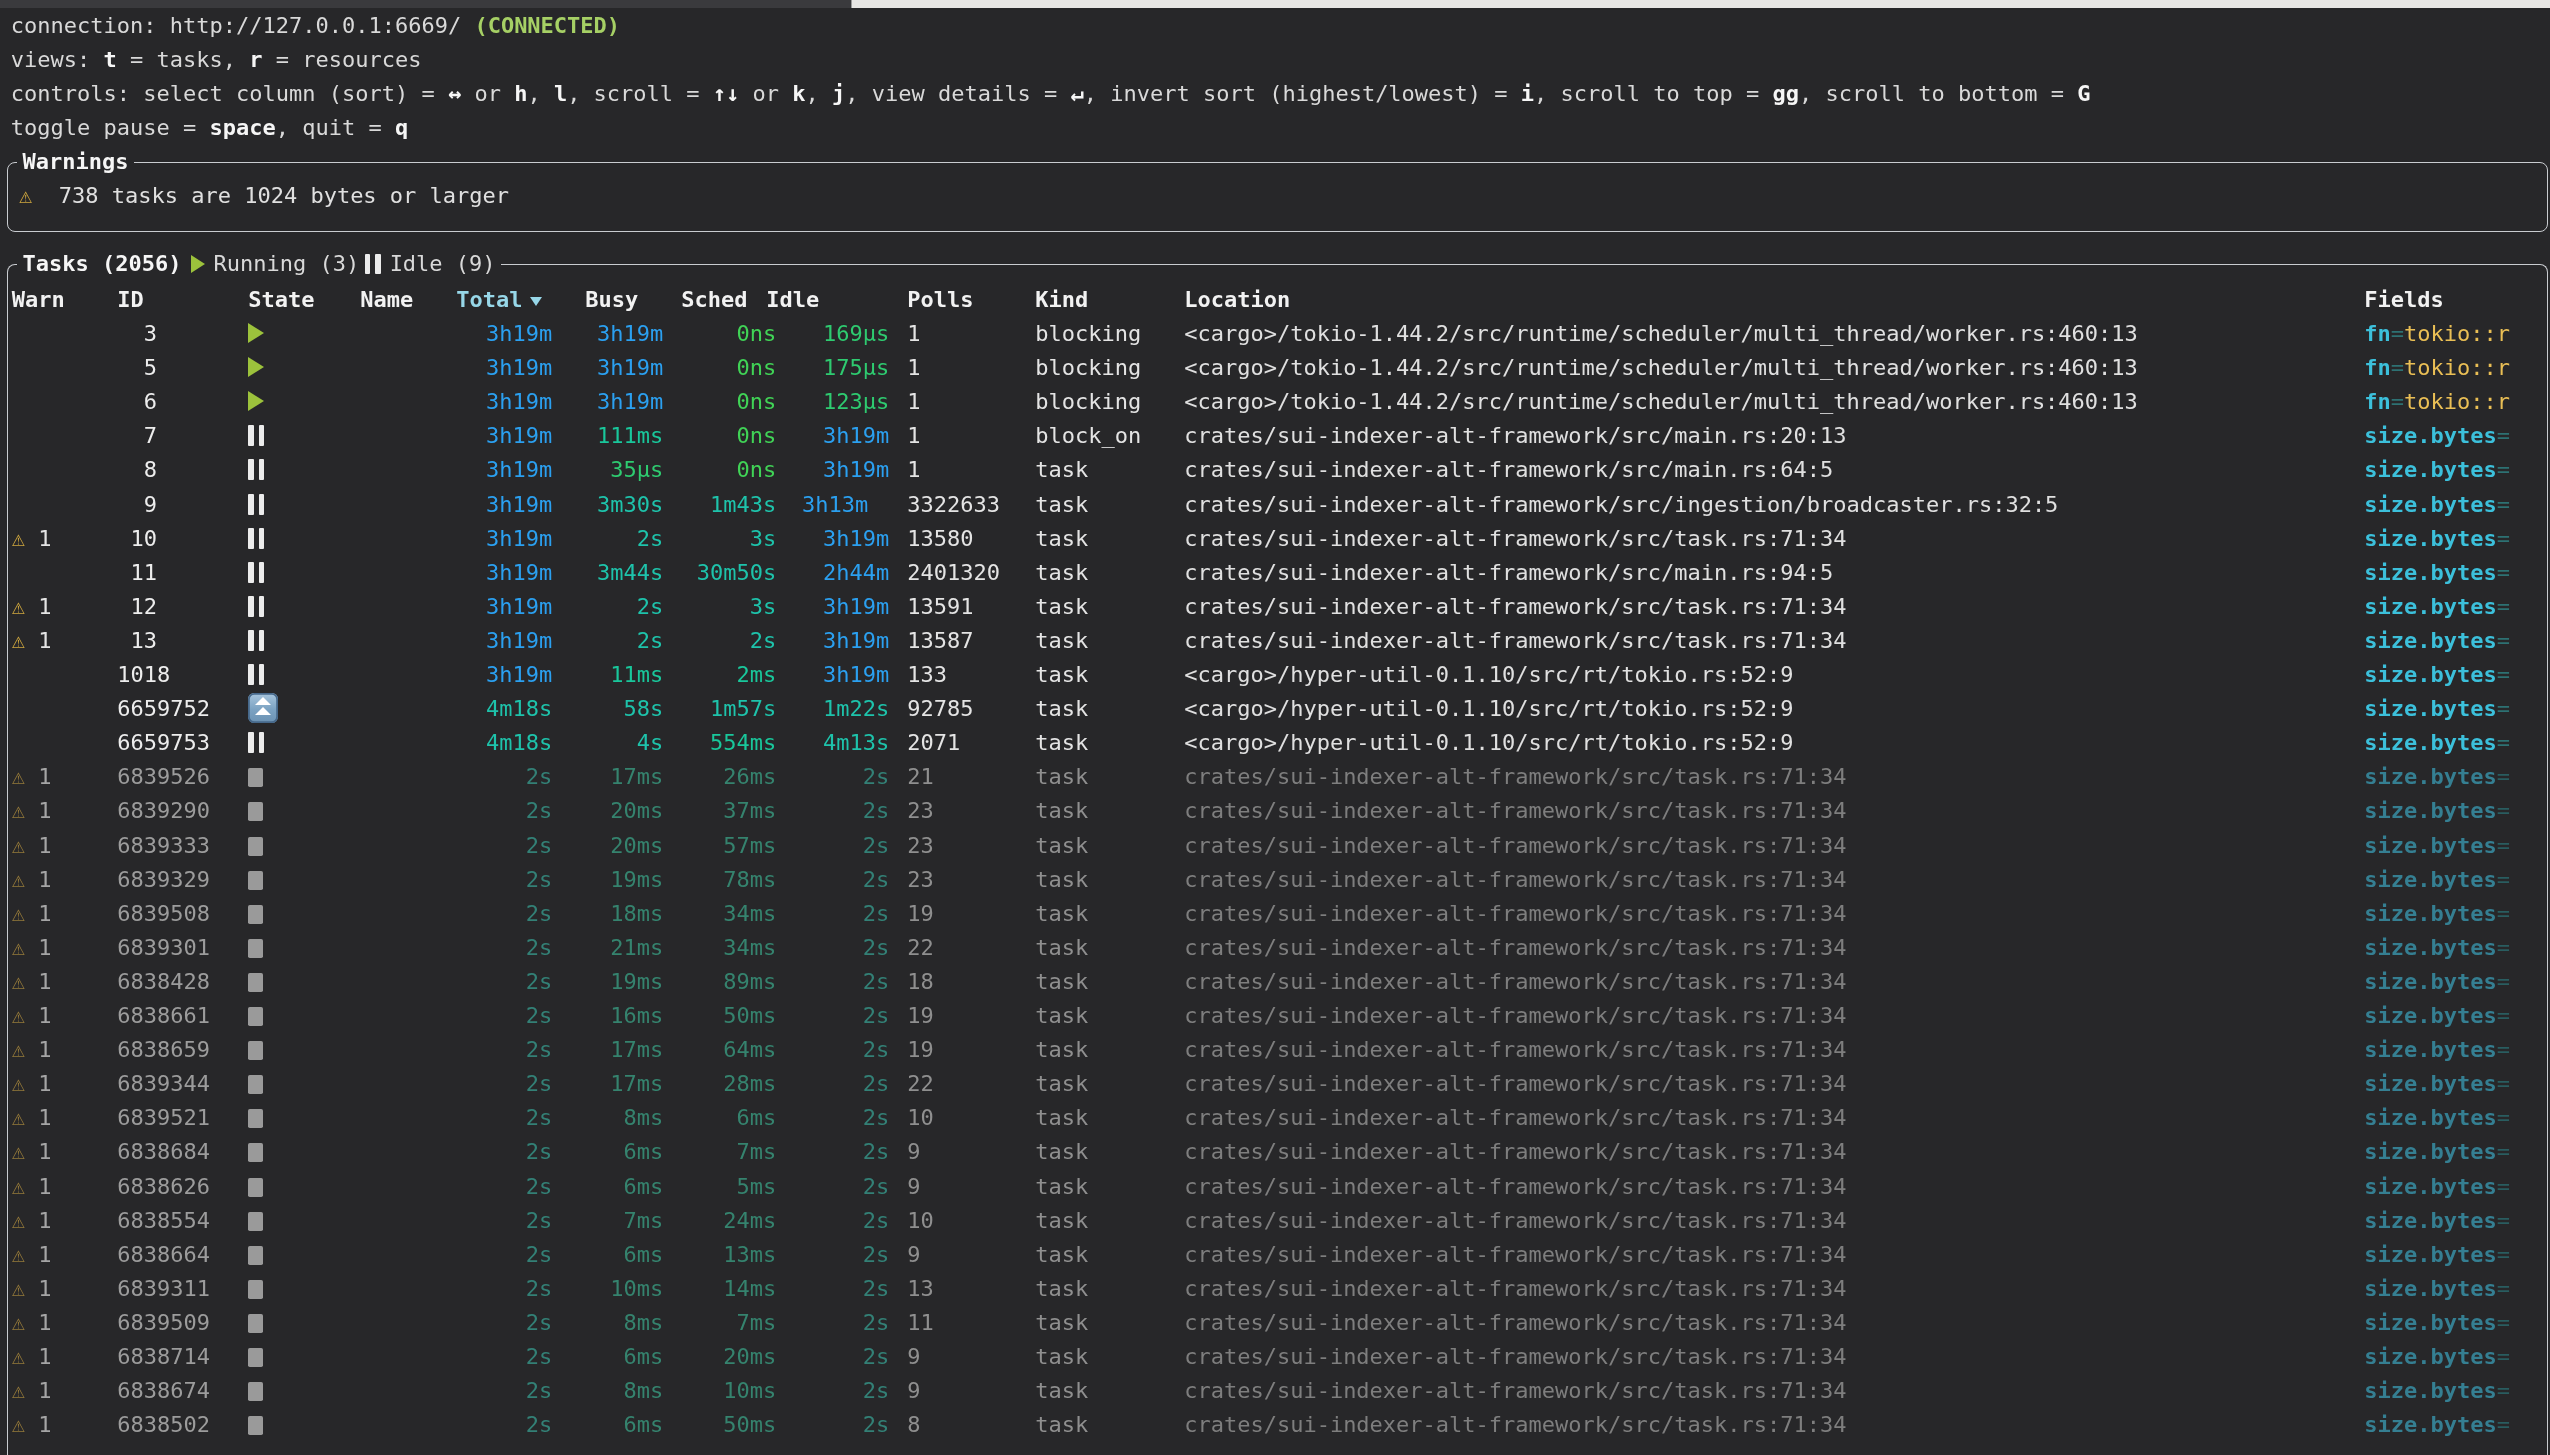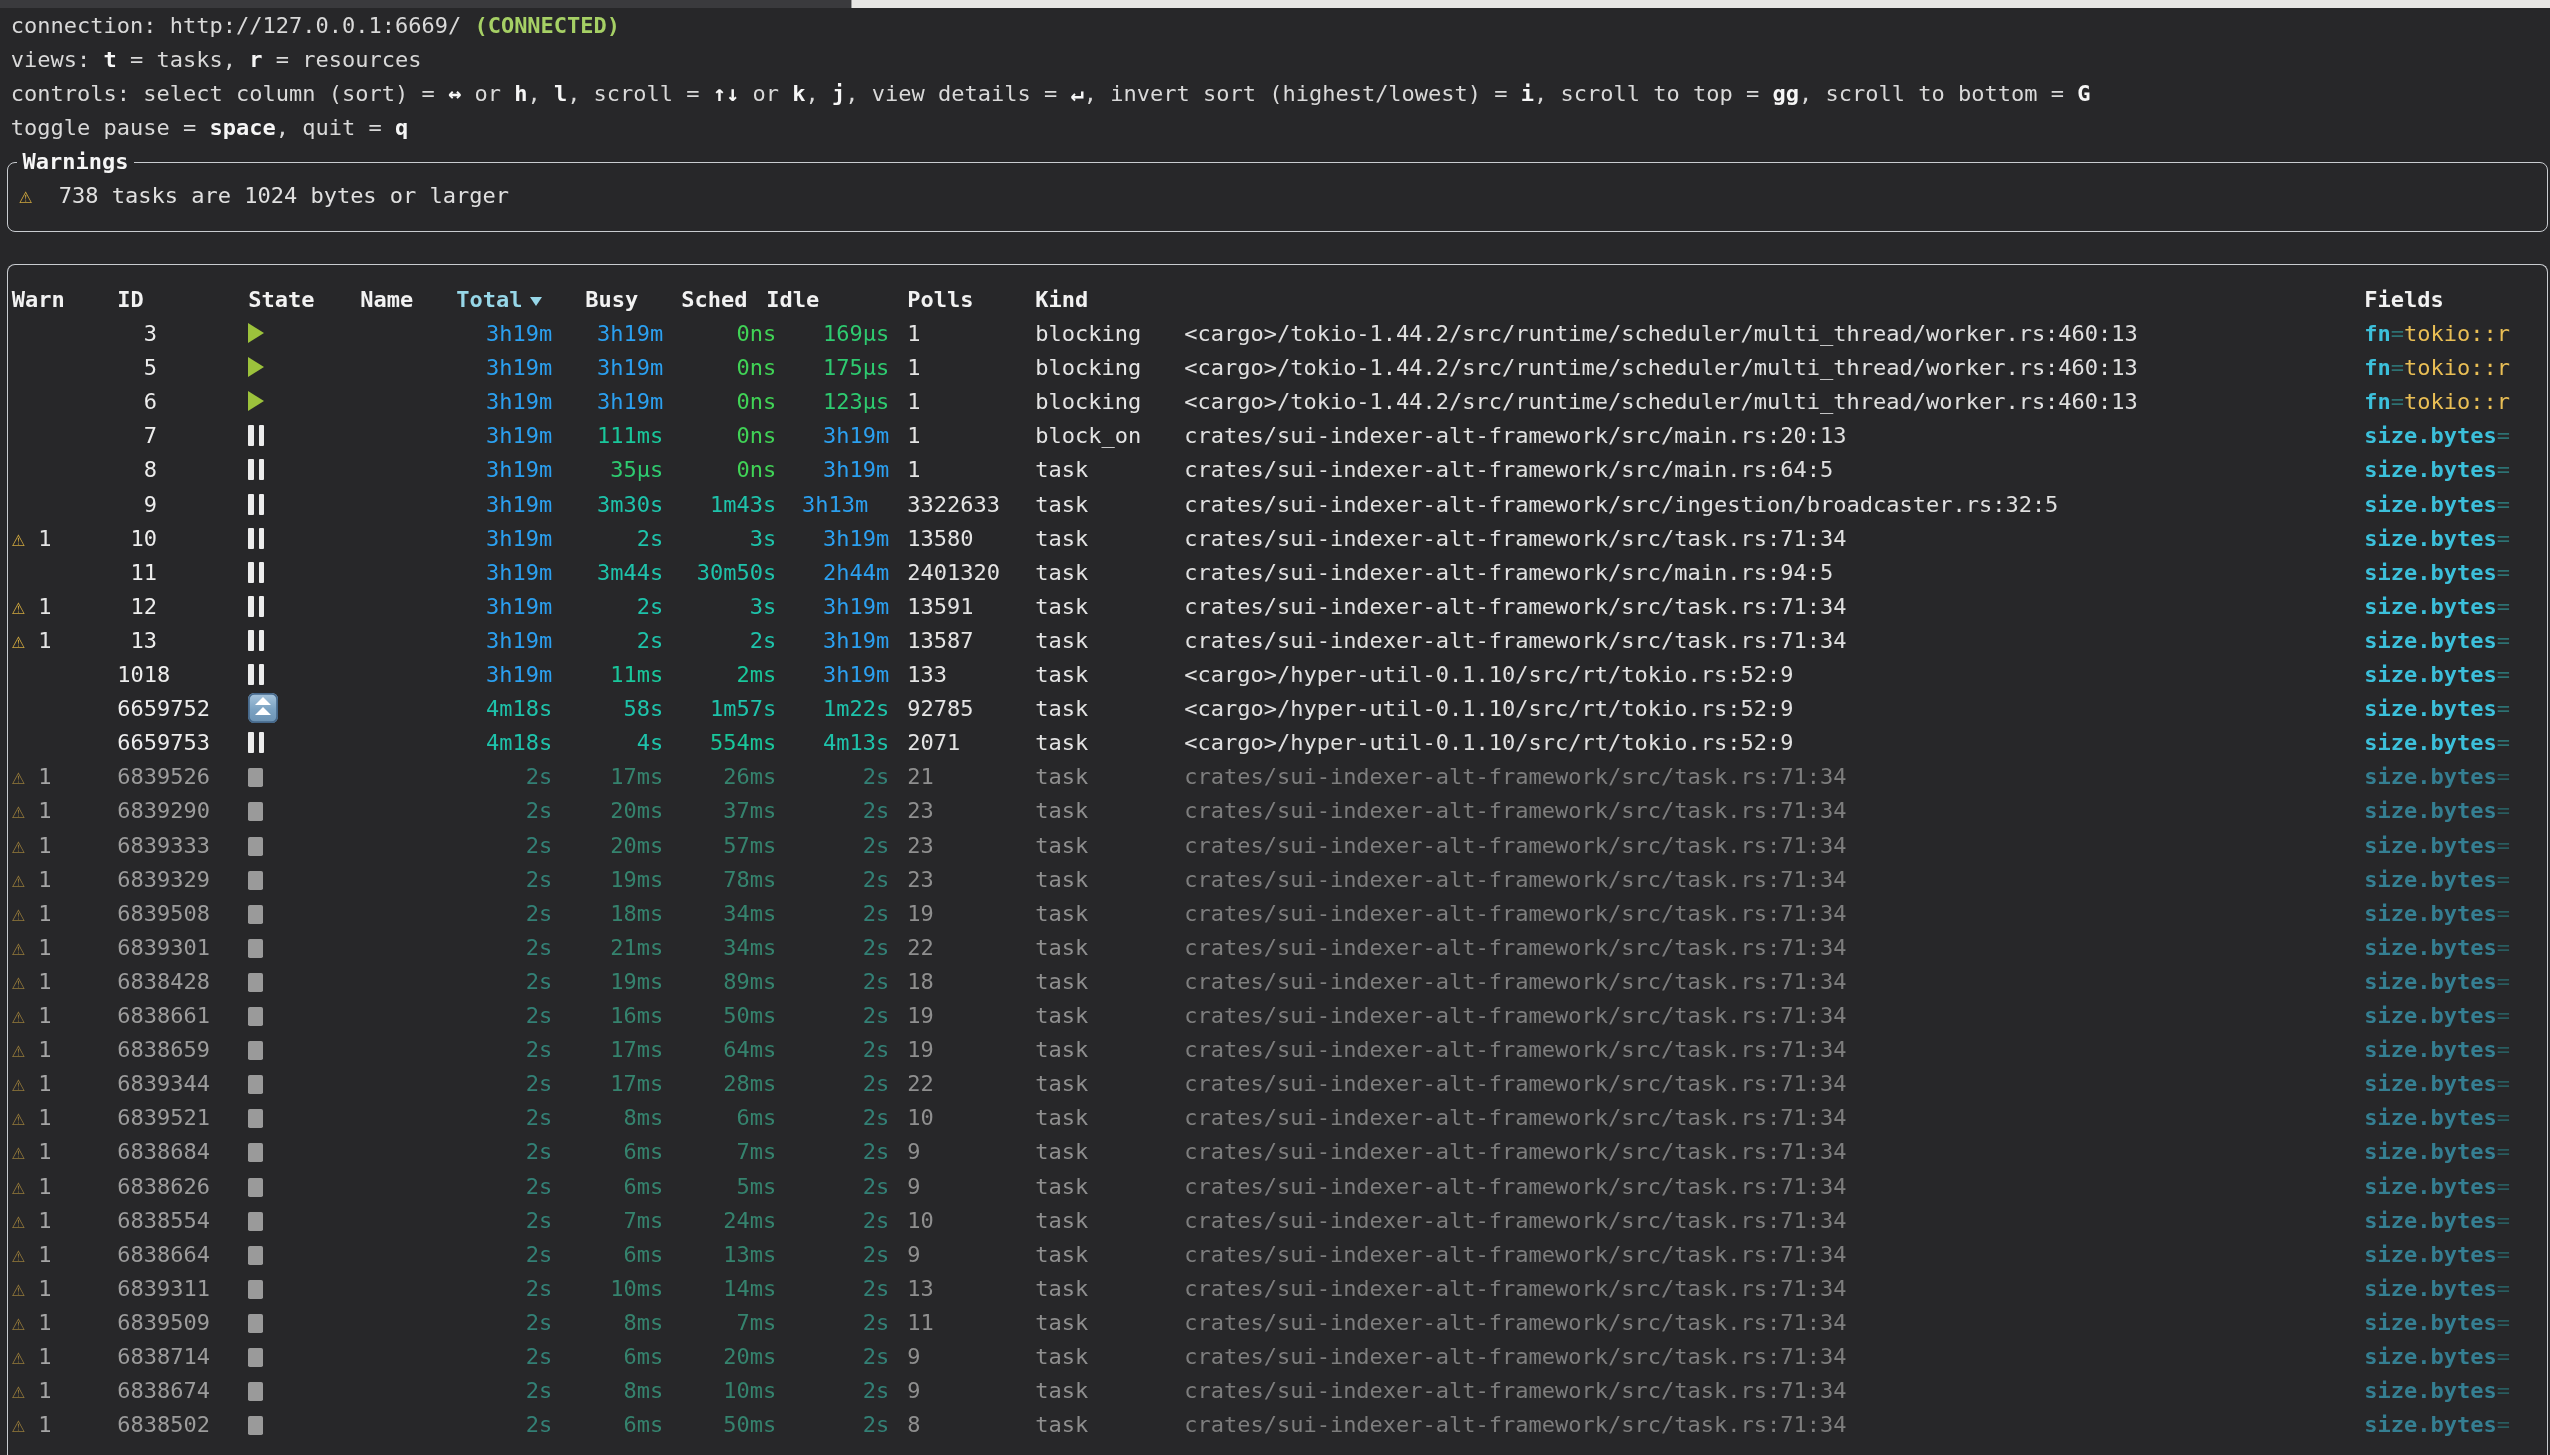--- a/index.html
+++ b/index.html
@@ -70,31 +70,39 @@
   </div>
 
   <div id="header-lines"><div class="hline"><span>connection: http://127.0.0.1:6669/ </span><span class="seg-g">(CONNECTED)</span></div><div class="hline"><span>views: </span><span class="seg-b">t</span><span> = tasks, </span><span class="seg-b">r</span><span> = resources</span></div><div class="hline"><span>controls: select column (sort) = </span><span class="seg-b">↔</span><span> or </span><span class="seg-b">h</span><span>, </span><span class="seg-b">l</span><span>, scroll = </span><span class="seg-b">↑↓</span><span> or </span><span class="seg-b">k</span><span>, </span><span class="seg-b">j</span><span>, view details = </span><span class="seg-b">↵</span><span>, invert sort (highest/lowest) = </span><span class="seg-b">i</span><span>, scroll to top = </span><span class="seg-b">gg</span><span>, scroll to bottom = </span><span class="seg-b">G</span></div><div class="hline"><span>toggle pause = </span><span class="seg-b">space</span><span>, quit = </span><span class="seg-b">q</span></div></div>
 
   <div id="warnings-box" class="tbox">
     <span class="box-title">Warnings</span>
     <div class="warn-line"><span class="warn-ico">⚠  </span><span>738 tasks are 1024 bytes or larger</span></div>
   </div>
 
   <div id="tasks-box" class="tbox">
+    <div class="box-title" id="tasks-title">
+      <b>Tasks (2056)</b>
+      <span class="icon-play"></span>
+      <span>Running (3)</span>
+      <span class="icon-pause"></span>
+      <span>Idle (9)</span>
+    </div>
     <div id="thead">
         <span class="hcell" style="left: 3.6px; width: 101px; position: absolute;">Warn</span>
         <span class="hcell" style="left: 109px; width: 111px; position: absolute;">ID</span>
         <span class="hcell" style="left: 240px; width: 108px; position: absolute;">State</span>
         <span class="hcell" style="left: 352px; width: 90px; position: absolute;">Name</span>
         <span class="right hcell sorted" style="left: 448px; width: auto; position: absolute;">Total<span class="sort-tri"></span></span>
         <span class="right hcell" style="left: 577px; width: 78px; position: absolute;">Busy</span>
         <span class="right hcell" style="left: 673px; width: 95px; position: absolute;">Sched</span>
         <span class="right hcell" style="left: 738px; width: 98px; position: absolute; margin-left: 20px;">Idle</span>
         <span class="hcell" style="left: 899px; width: 124px; position: absolute;">Polls</span>
         <span class="hcell" style="left: 1027px; width: 144px; position: absolute;">Kind</span>
+        <span class="hcell" style="left: 1176px; width: 1176px; position: absolute;">Location</span>
         <span class="hcell" style="left: 2356px; width: 176px; position: absolute;">Fields</span>
       </div>
     <div id="tbody">
         <div class="trow" style="top: 52px;">
           <span class="cell" style="left: 3.6px; width: 101px;"></span>
           <span class="cell cell-id" style="left: 109px; width: 111px;">  3</span>
           <span class="cell" style="left: 240px; width: 108px;"><span class="icon-play"></span></span>
           <span class="cell" style="left: 352px; width: 90px;"></span>
           <span class="cell right dur u-h" style="left: 448px; width: 96px;">3h19m</span>
           <span class="cell right dur u-h" style="left: 577px; width: 78px;">3h19m</span>

